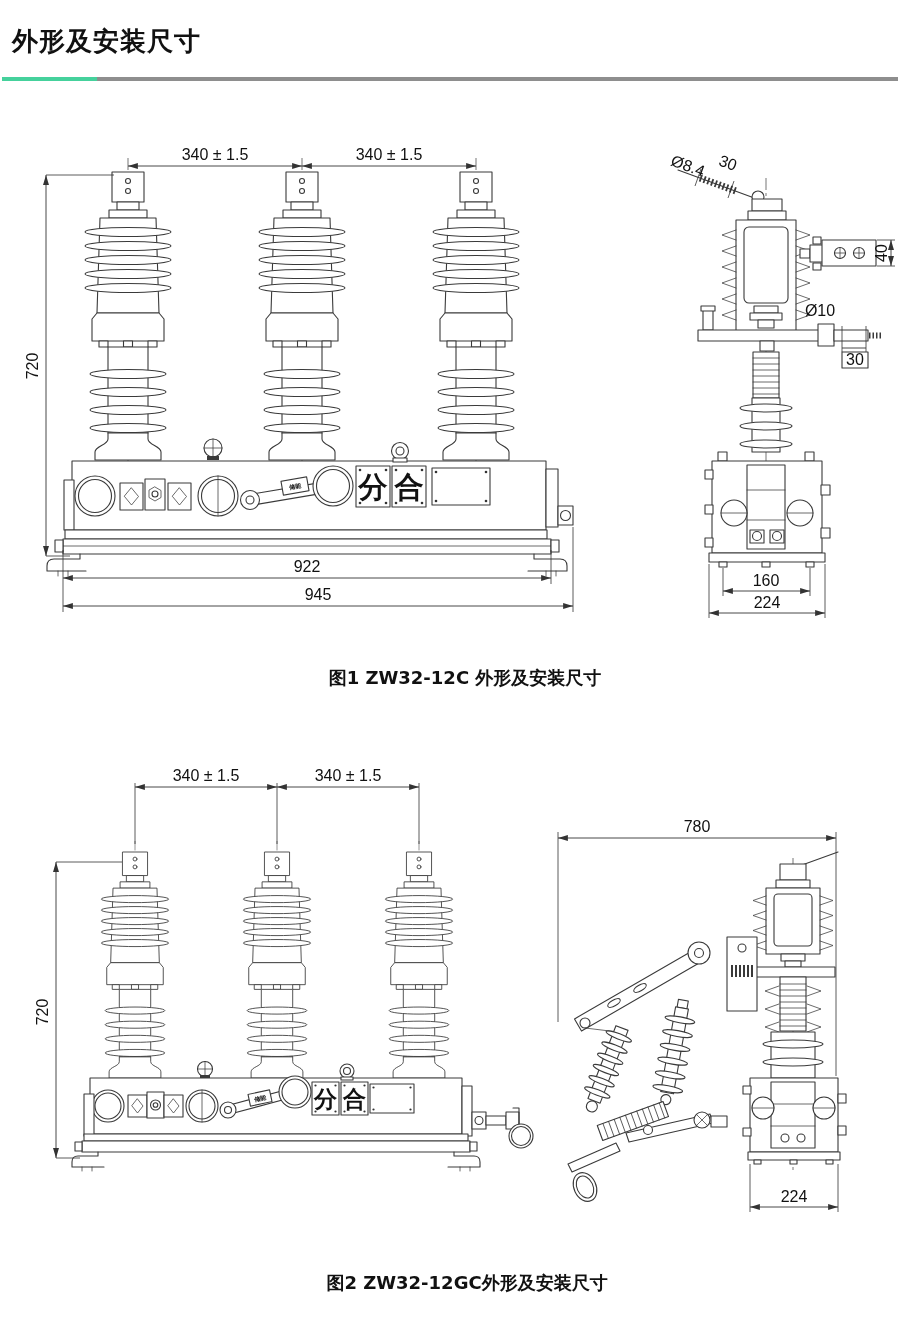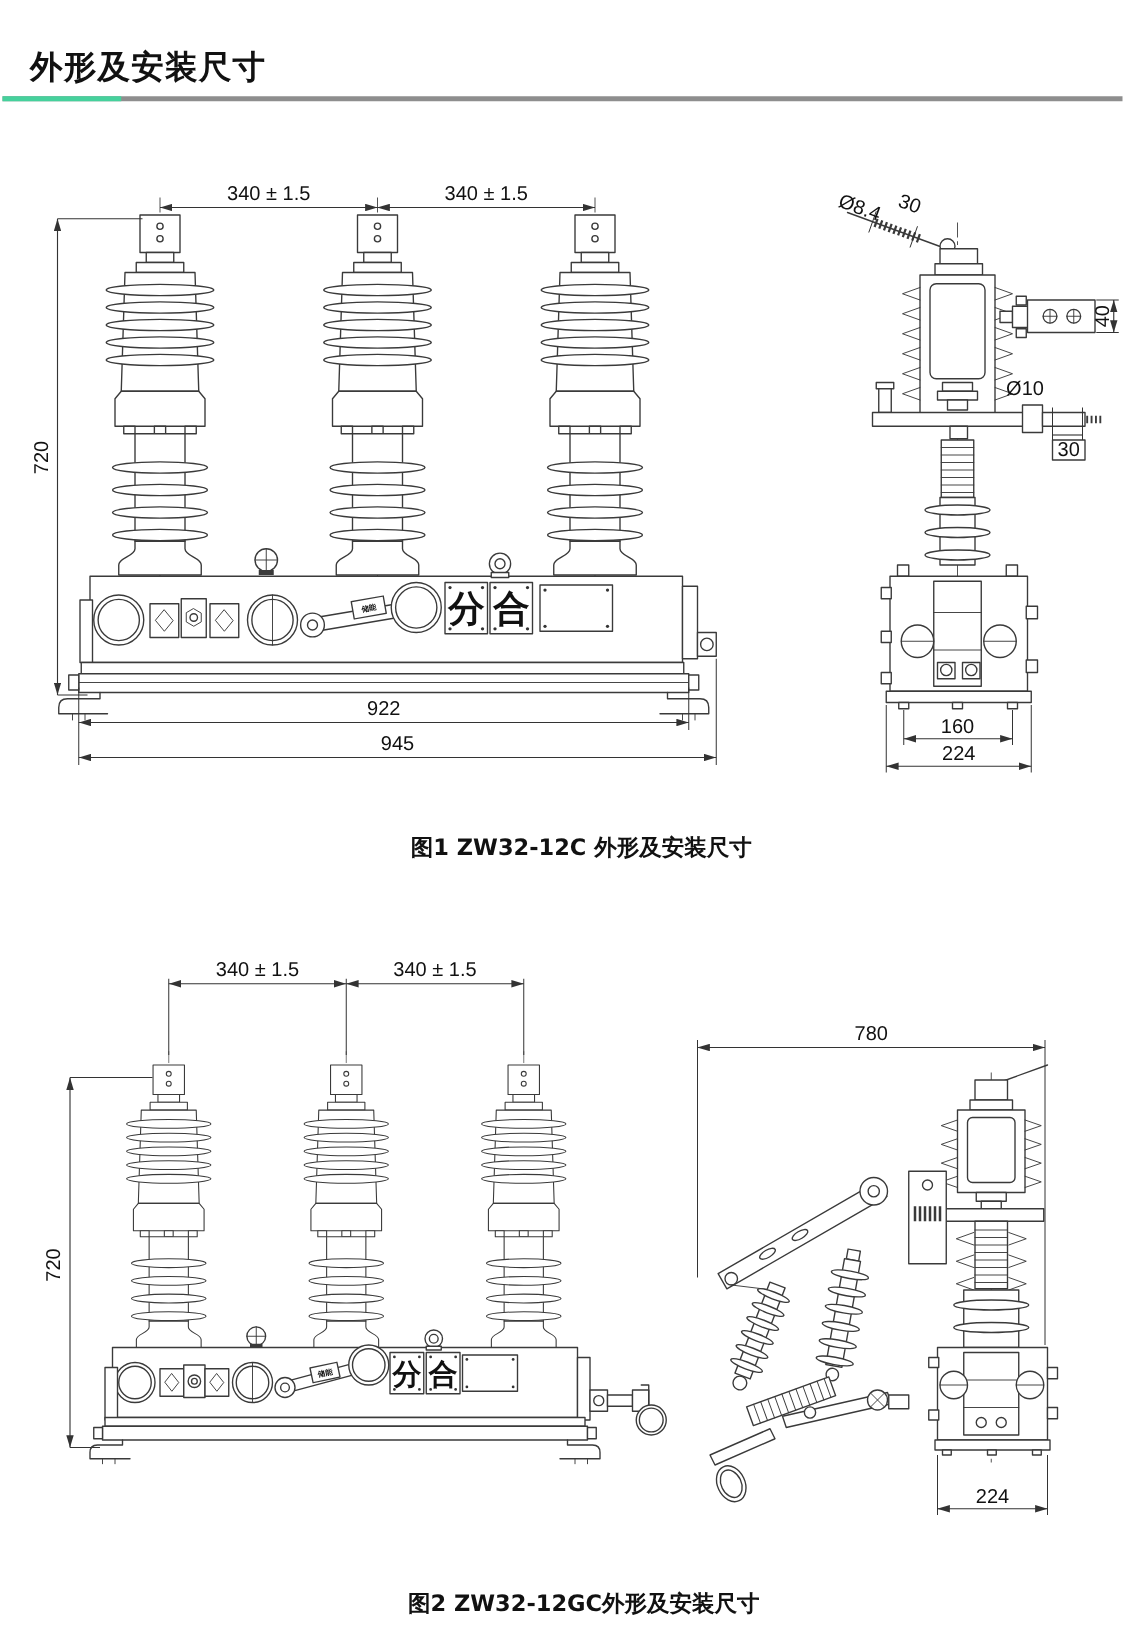--- a/index.html
+++ b/index.html
@@ -1,18 +1,18 @@
 <!DOCTYPE html>
 <html><head>
 <meta charset="utf-8">
 <style>
   html,body{margin:0;padding:0;background:#fff;}
   #page{position:relative;width:900px;height:1317px;background:#fff;overflow:hidden;
         font-family:"DejaVu Sans","Liberation Sans",sans-serif;}
-  #page-title{position:absolute;left:8px;top:20px;margin:16px;font-size:26px;font-weight:700;
+  #page-title{position:absolute;left:8px;top:20px;margin:4px;font-size:26px;font-weight:700;
         color:#111;letter-spacing:1px;font-family:"DejaVu Sans",sans-serif;}
   #title-rule{position:absolute;left:2px;top:77px;width:896px;height:4px;background:#8e8e8e;}
   #title-rule .green{position:absolute;left:0;top:0;width:95px;height:4px;background:#45d19c;}
   svg{position:absolute;left:0;top:0;}
   .ln{fill:none;stroke:#3a3a3a;stroke-width:1.1;stroke-linejoin:round;stroke-linecap:round;}
   .fw{fill:#fff;stroke:#3a3a3a;stroke-width:1.1;stroke-linejoin:round;}
   .thin{stroke-width:0.75;}
   .cl{fill:none;stroke:#3a3a3a;stroke-width:0.7;stroke-dasharray:12 3 3 3;}
   .dim{fill:none;stroke:#333;stroke-width:0.9;}
   .ext{fill:none;stroke:#333;stroke-width:0.8;}

